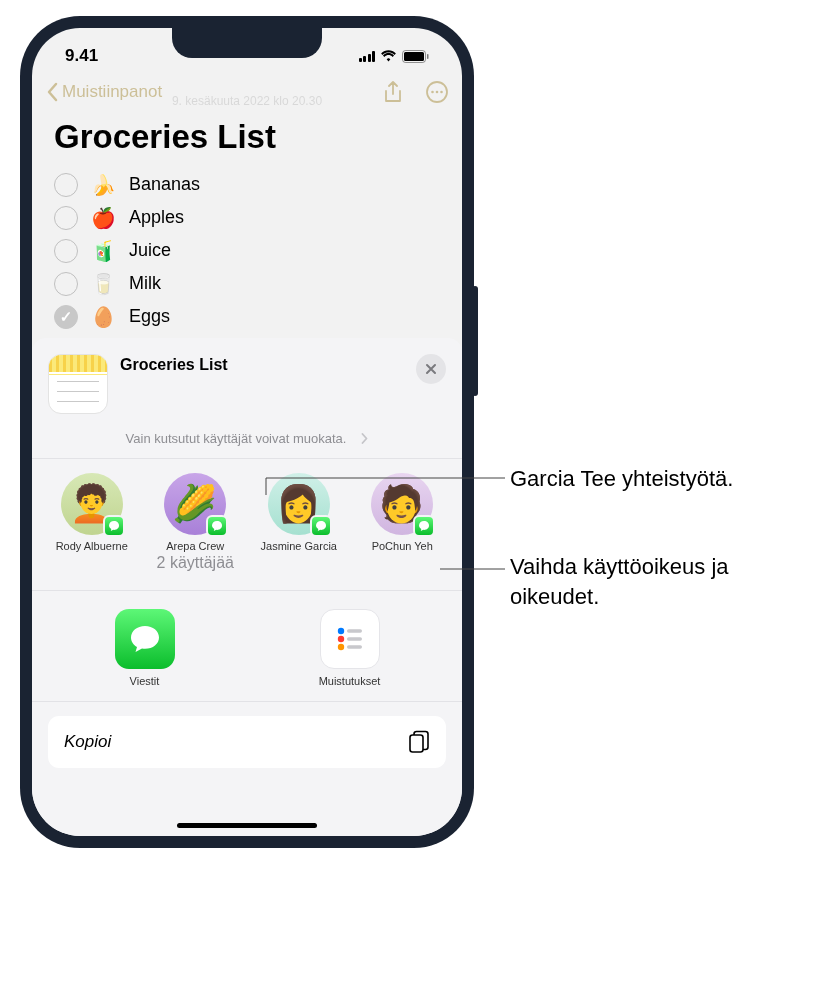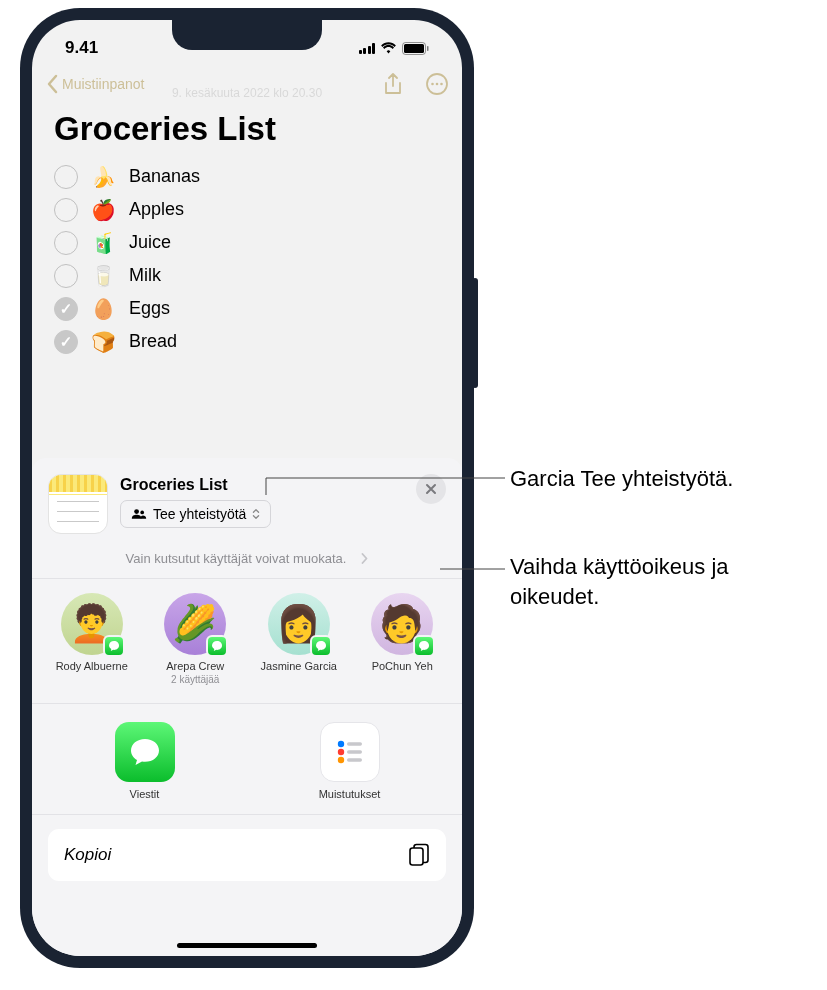--- a/index.html
+++ b/index.html
@@ -6,23 +6,23 @@
     body {
       font-family: -apple-system, BlinkMacSystemFont, "Segoe UI", Helvetica, Arial, sans-serif;
       background: #fff;
       width: 827px;
       height: 990px;
       position: relative;
     }
     .phone {
       position: absolute;
       left: 20px;
-      top: 8px;
+      top: 16px;
       width: 454px;
-      height: 960px;
+      height: 832px;
       border-radius: 60px;
       background: #1a2332;
       padding: 12px;
     }
     .screen {
       width: 100%;
       height: 100%;
       background: #f2f2f2;
       border-radius: 48px;
       overflow: hidden;
@@ -65,21 +65,21 @@
     .wifi-ic { width: 17px; height: 12px; }
     .battery-ic { width: 27px; height: 13px; }
     .nav-bar {
       height: 40px;
       display: flex;
       align-items: center;
       justify-content: space-between;
       padding: 0 14px;
       opacity: 0.5;
     }
-    .nav-back { display: flex; align-items: center; color: #a88e3f; font-size: 14px; }
+    .nav-back { display: flex; align-items: center; color: #a88e3f; font-size: 17px; }
     .nav-actions { display: flex; gap: 22px; }
     .nav-icon { width: 22px; height: 22px; color: #a88e3f; }
     .note-meta { text-align: center; font-size: 12px; color: #aaa; opacity: 0.35; margin-top: -18px; }
     .note-title { font-size: 33px; font-weight: 700; padding: 10px 22px 12px; }
     .checklist { padding: 0 22px; }
     .check-item { display: flex; align-items: center; gap: 13px; padding: 4.5px 0; }
     .check-circle {
       width: 24px; height: 24px; border-radius: 50%;
       border: 1.5px solid #c0c0c0; flex-shrink: 0;
       display: flex; align-items: center; justify-content: center;
@@ -167,21 +167,21 @@
     .av4 { background: linear-gradient(#e8d5f0,#d0b5e0); }
     .msg-badge {
       position: absolute; right: -2px; bottom: -2px;
       width: 22px; height: 22px; border-radius: 6px;
       background: linear-gradient(#5df777,#0bbd2c);
       border: 2px solid #f4f4f6;
       display: flex; align-items: center; justify-content: center;
     }
     .msg-badge svg { width: 12px; height: 12px; fill: #fff; }
     .contact-name { font-size: 11px; line-height: 1.25; color: #333; }
-    .contact-sub { font-size: 10px; color: #8e8e93; }
+    .contact-sub { font-size: 16px; color: #8e8e93; }
     .apps-row {
       display: flex;
       padding: 18px 10px 14px;
       border-bottom: 1px solid #e2e2e6;
     }
     .app { flex: 1; text-align: center; cursor: pointer; }
     .app-icon {
       width: 60px; height: 60px; border-radius: 14px;
       margin: 0 auto 6px;
       display: flex; align-items: center; justify-content: center;
@@ -295,32 +295,20 @@
           <span class="check-emoji">🍞</span>
           <span class="check-text">Bread</span>
         </div>
     </div>
 
     <div class="sheet">
       <div class="sheet-header">
         <div class="notes-app-icon"></div>
         <div class="sheet-header-text">
           <div class="sheet-title">Groceries List</div>
-          <div class="collab-pill">
-            <svg viewBox="0 0 20 14">
-                <circle cx="7" cy="4" r="3" fill="#000"></circle>
-                <circle cx="14" cy="5" r="2.3" fill="#000"></circle>
-                <path d="M1 13 C1 9 4 8 7 8 C10 8 13 9 13 13 Z" fill="#000"></path>
-                <path d="M12 13 C12 10 13 9 15 9 C17 9 19 10 19 13 Z" fill="#000"></path>
-              </svg>
-            <span>Tee yhteistyötä</span>
-            <svg class="chev" viewBox="0 0 8 14">
-                <path d="M1 5 L4 2 L7 5 M1 9 L4 12 L7 9" stroke="#888" stroke-width="1.5" fill="none" stroke-linecap="round" stroke-linejoin="round"></path>
-              </svg>
-          </div>
         </div>
         <div class="sheet-close">
           <svg viewBox="0 0 12 12">
               <path d="M2 2 L10 10 M10 2 L2 10" stroke="#7a7a7e" stroke-width="2" stroke-linecap="round"></path>
             </svg>
         </div>
       </div>
 
       <div class="perm-row">
         <span>Vain kutsutut käyttäjät voivat muokata.</span>

